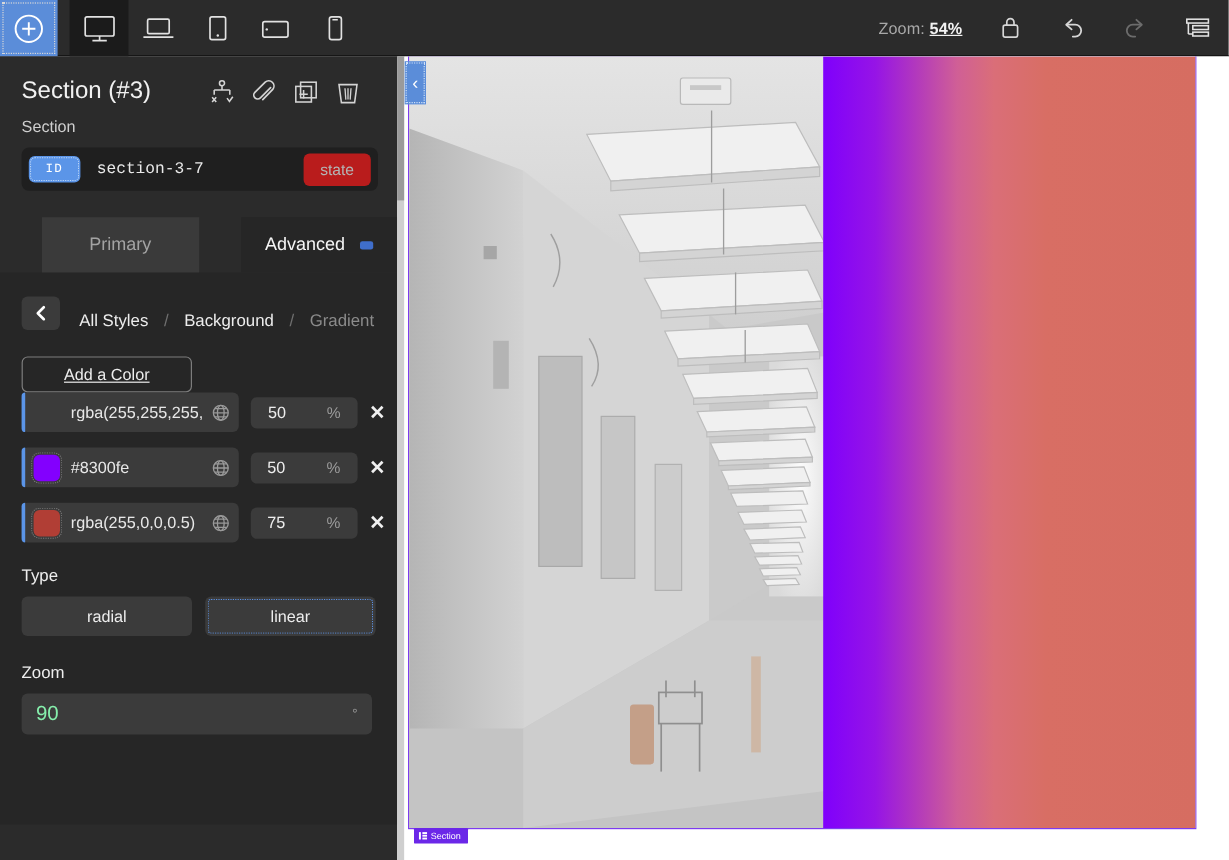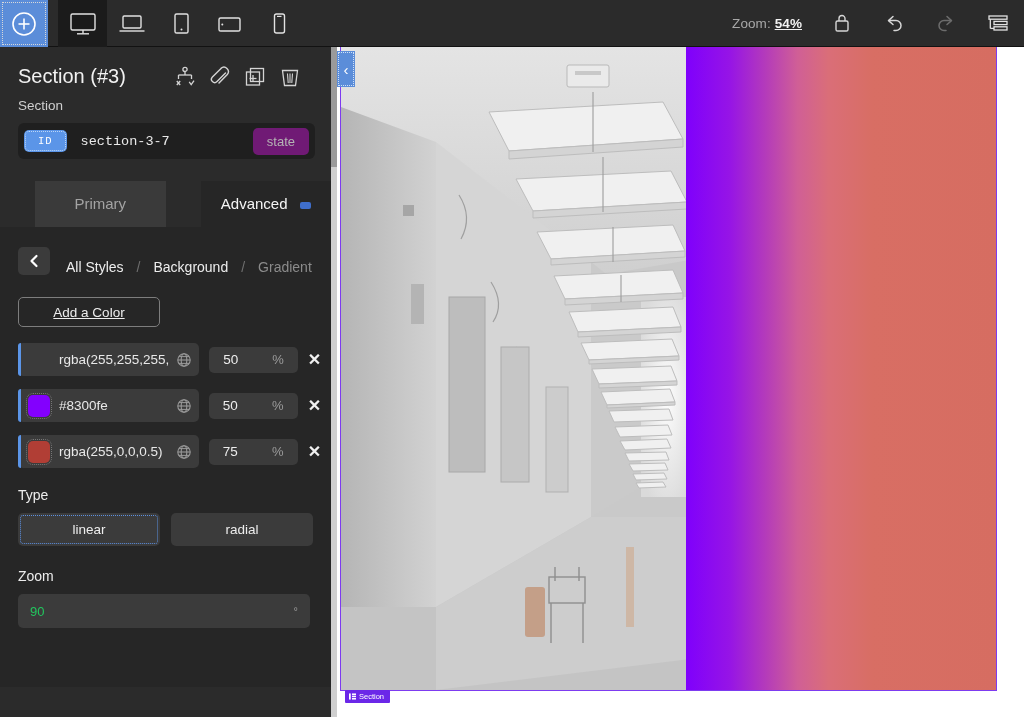--- a/index.html
+++ b/index.html
@@ -74,21 +74,21 @@
   .id-badge {
     background: #5b95e8; color: #ffffff; font-size: 10.5px; letter-spacing: 1px;
     border-radius: 5px; padding: 5px 14px; font-family: "Liberation Mono", monospace;
     outline: 1px dotted #bcd5f5; outline-offset: -2px; cursor: pointer;
   }
   .id-value {
     margin-left: 14px; font-family: "Liberation Mono", monospace;
     font-size: 13.5px; color: #e9e9e9; flex: 1;
   }
   .state-btn {
-    background: #701a75; color: #b4b4b4; font-size: 13px;
+    background: #b91c1c; color: #b4b4b4; font-size: 13px;
     border-radius: 5px; padding: 6px 14px; cursor: pointer;
   }
 
   
   .tabs { display: flex; margin-top: 22px; }
   .tab {
     flex: 1; text-align: center; padding: 14px 0 15px 0;
     font-size: 15px; cursor: pointer; position: relative; margin-left: 35px;
   }
   .tab.inactive { background: #3a3a3a; color: #a3a3a3; }
@@ -113,21 +113,21 @@
 
   .add-color {
     margin: 22px 0 0 18px; width: 142px; height: 30px;
     border: 1px solid #7d7d7d; border-radius: 5px; background: transparent;
     color: #ededed; font-size: 13.5px; cursor: pointer;
     font-family: "Liberation Sans", sans-serif;
     text-decoration: underline;
   }
 
   
-  .color-rows { margin-top: 16px; }
+  .color-rows { }
   .crow { display: flex; align-items: center; padding: 0 0 0 18px; margin-bottom: 13px; }
   .crow-main {
     position: relative; width: 184px; height: 33px; background: #3b3b3b;
     border-radius: 5px; display: flex; align-items: center; padding-left: 10px;
   }
   .crow-main::before {
     content: ""; position: absolute; left: 0; top: 0; width: 3px; height: 33px;
     background: #5b95e8; border-radius: 3px 0 0 3px;
   }
   .swatch {
@@ -160,21 +160,21 @@
     justify-content: center; cursor: pointer;
     font-family: "Liberation Sans", sans-serif; border: none;
   }
   .seg-btn.sel { outline: 1px dotted #5b8fe0; outline-offset: -3px; }
 
   .angle-wrap { padding: 10px 0 0 18px; }
   .angle-box {
     width: 292px; height: 34px; background: #3b3b3b; border-radius: 5px;
     display: flex; align-items: center; padding: 0 12px; cursor: text;
   }
-  .angle-val { flex: 1; font-size: 13px; color: #22c55e; }
+  .angle-val { flex: 1; font-size: 17px; color: #86efac; }
   .angle-deg { font-size: 11px; color: #9b9b9b; }
 
   
   .canvas-area {
     position: absolute; top: 47px; left: 337px; width: 687px; height: 670px;
     background: #ffffff; overflow: hidden;
   }
   .page {
     position: absolute; top: 0; left: 4px; width: 655px; height: 643px;
     outline: 1px solid #7d3bf0;
@@ -436,22 +436,22 @@
             <span class="pct-val">75</span>
             <span class="pct-sym">%</span>
           </div>
           <span class="xbtn">✕</span>
         </div>
 
       </div>
 
       <div class="sec-label">Type</div>
       <div class="seg">
+        <button class="seg-btn">radial</button>
         <button class="seg-btn sel">linear</button>
-        <button class="seg-btn">radial</button>
       </div>
 
       <div class="sec-label" style="padding-top:22px">Zoom</div>
       <div class="angle-wrap">
         <div class="angle-box">
           <span class="angle-val">90</span>
           <span class="angle-deg">°</span>
         </div>
       </div>
 

